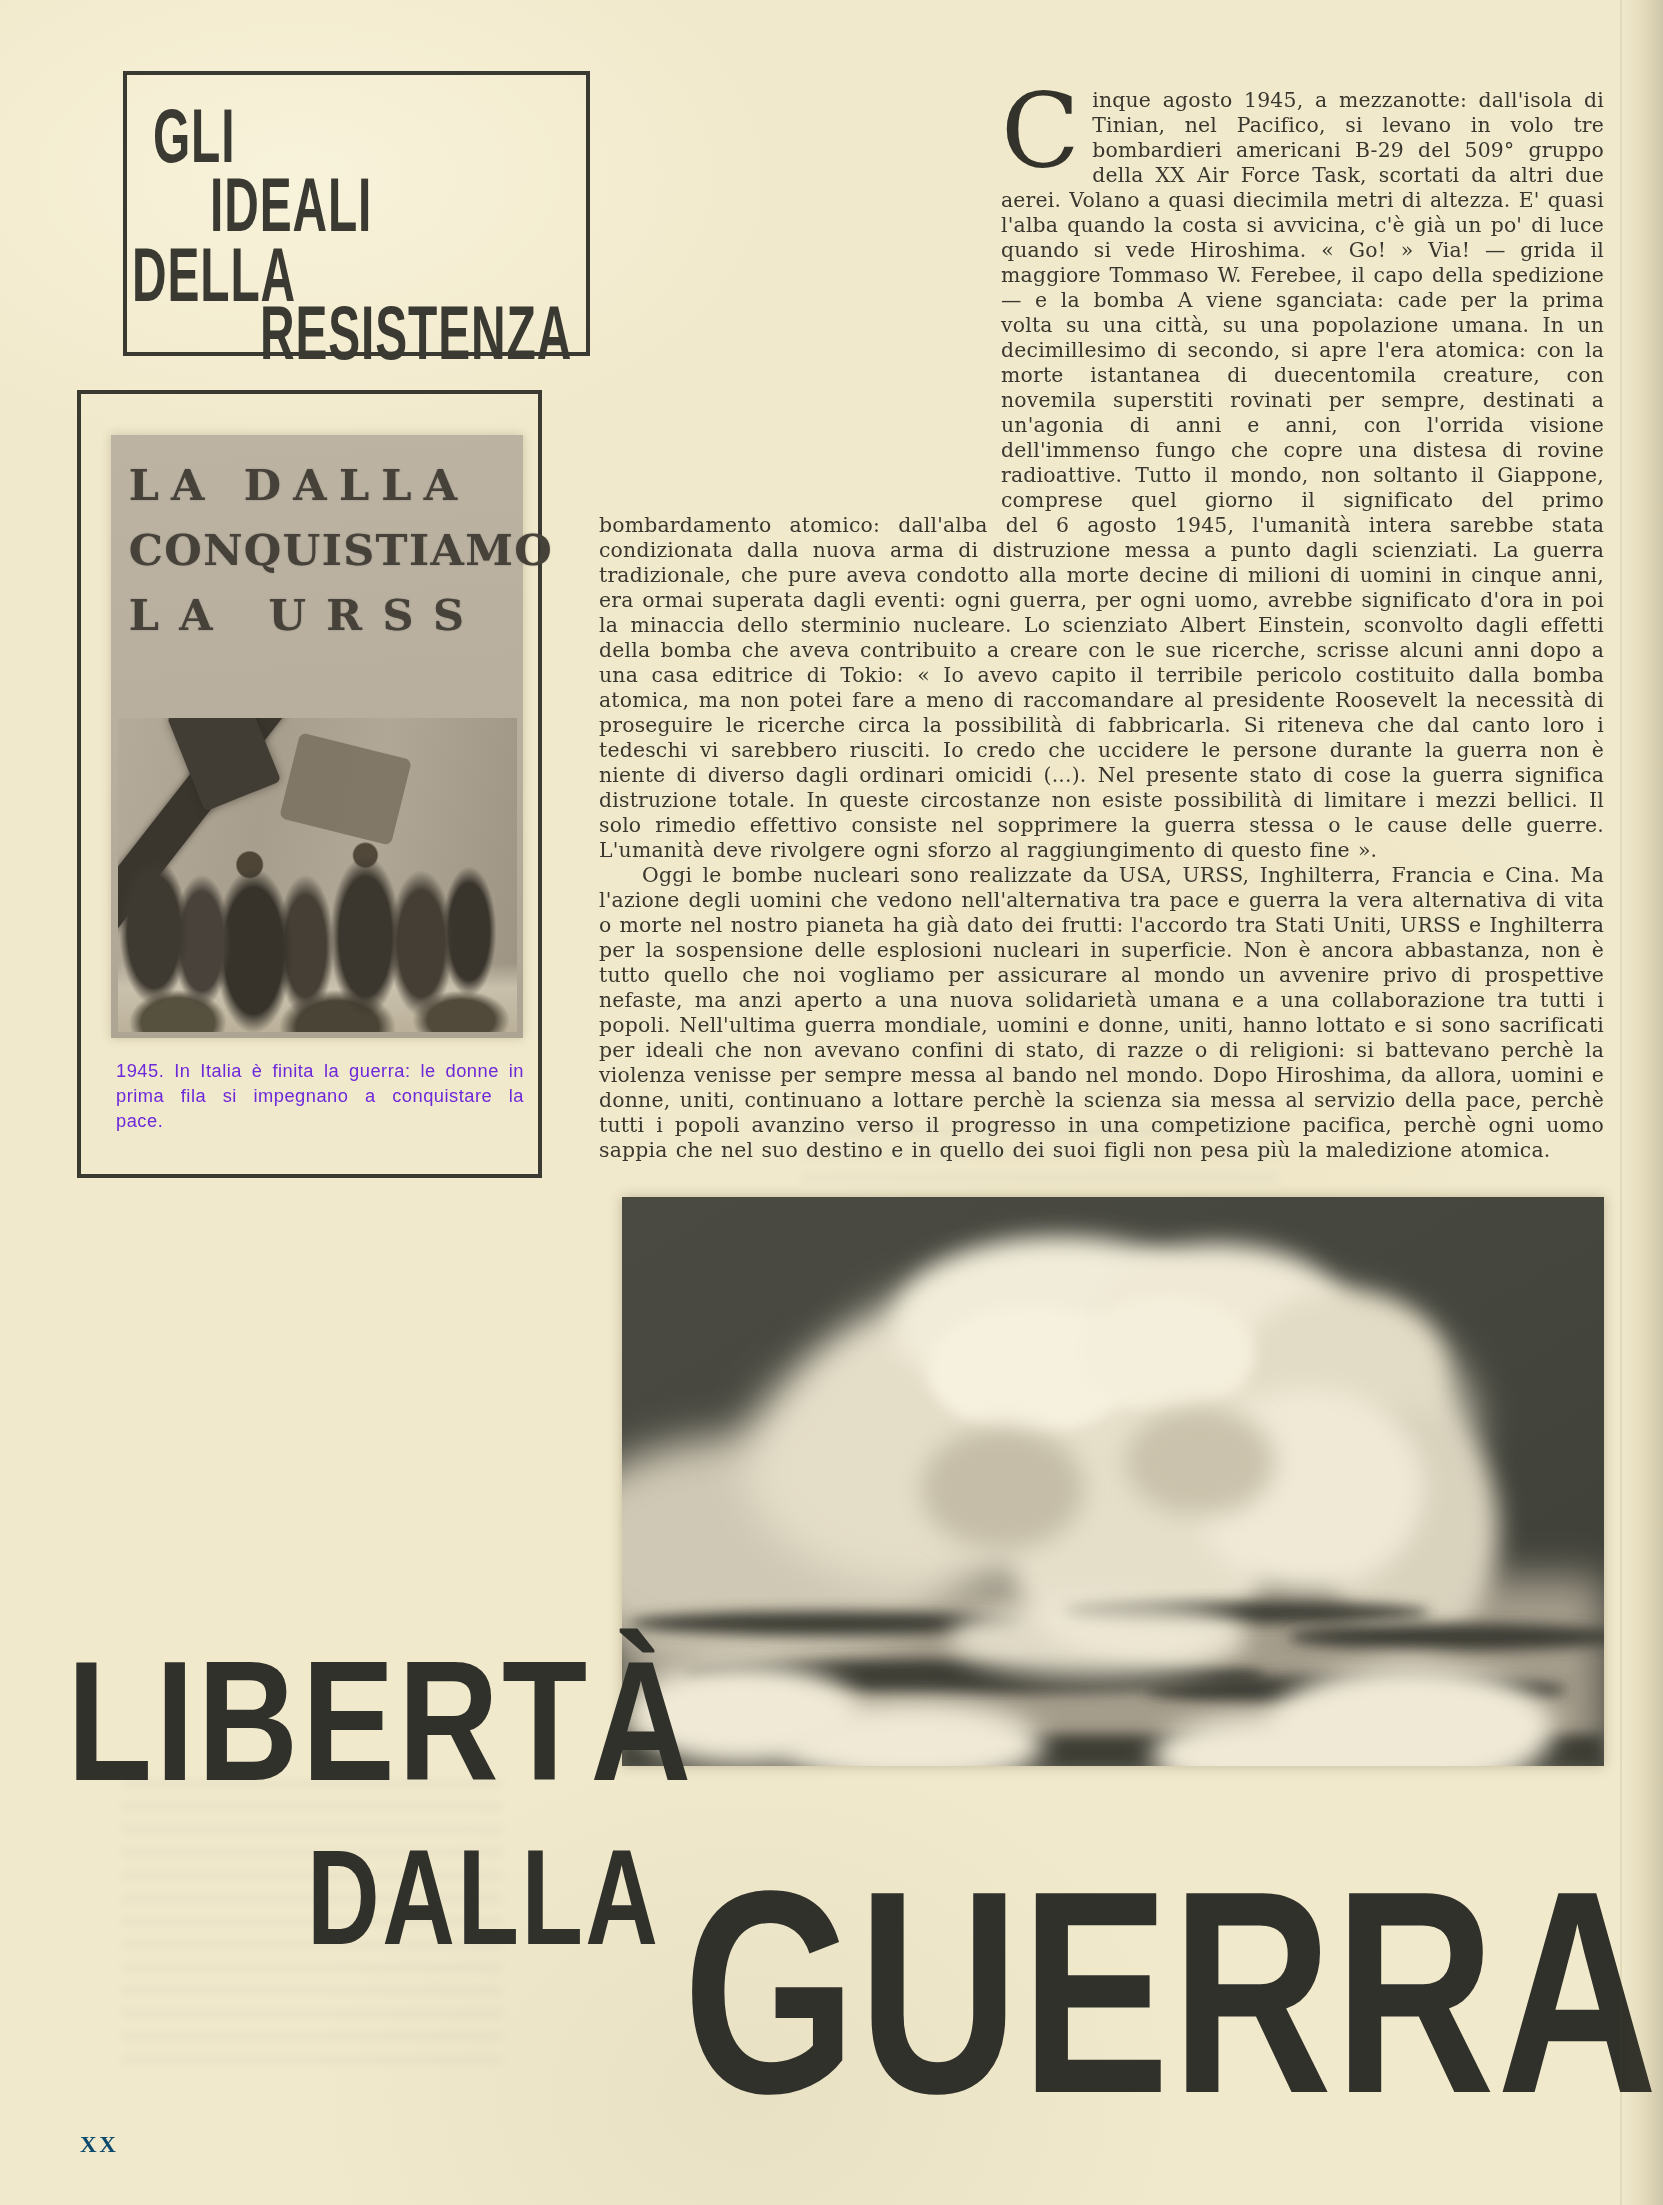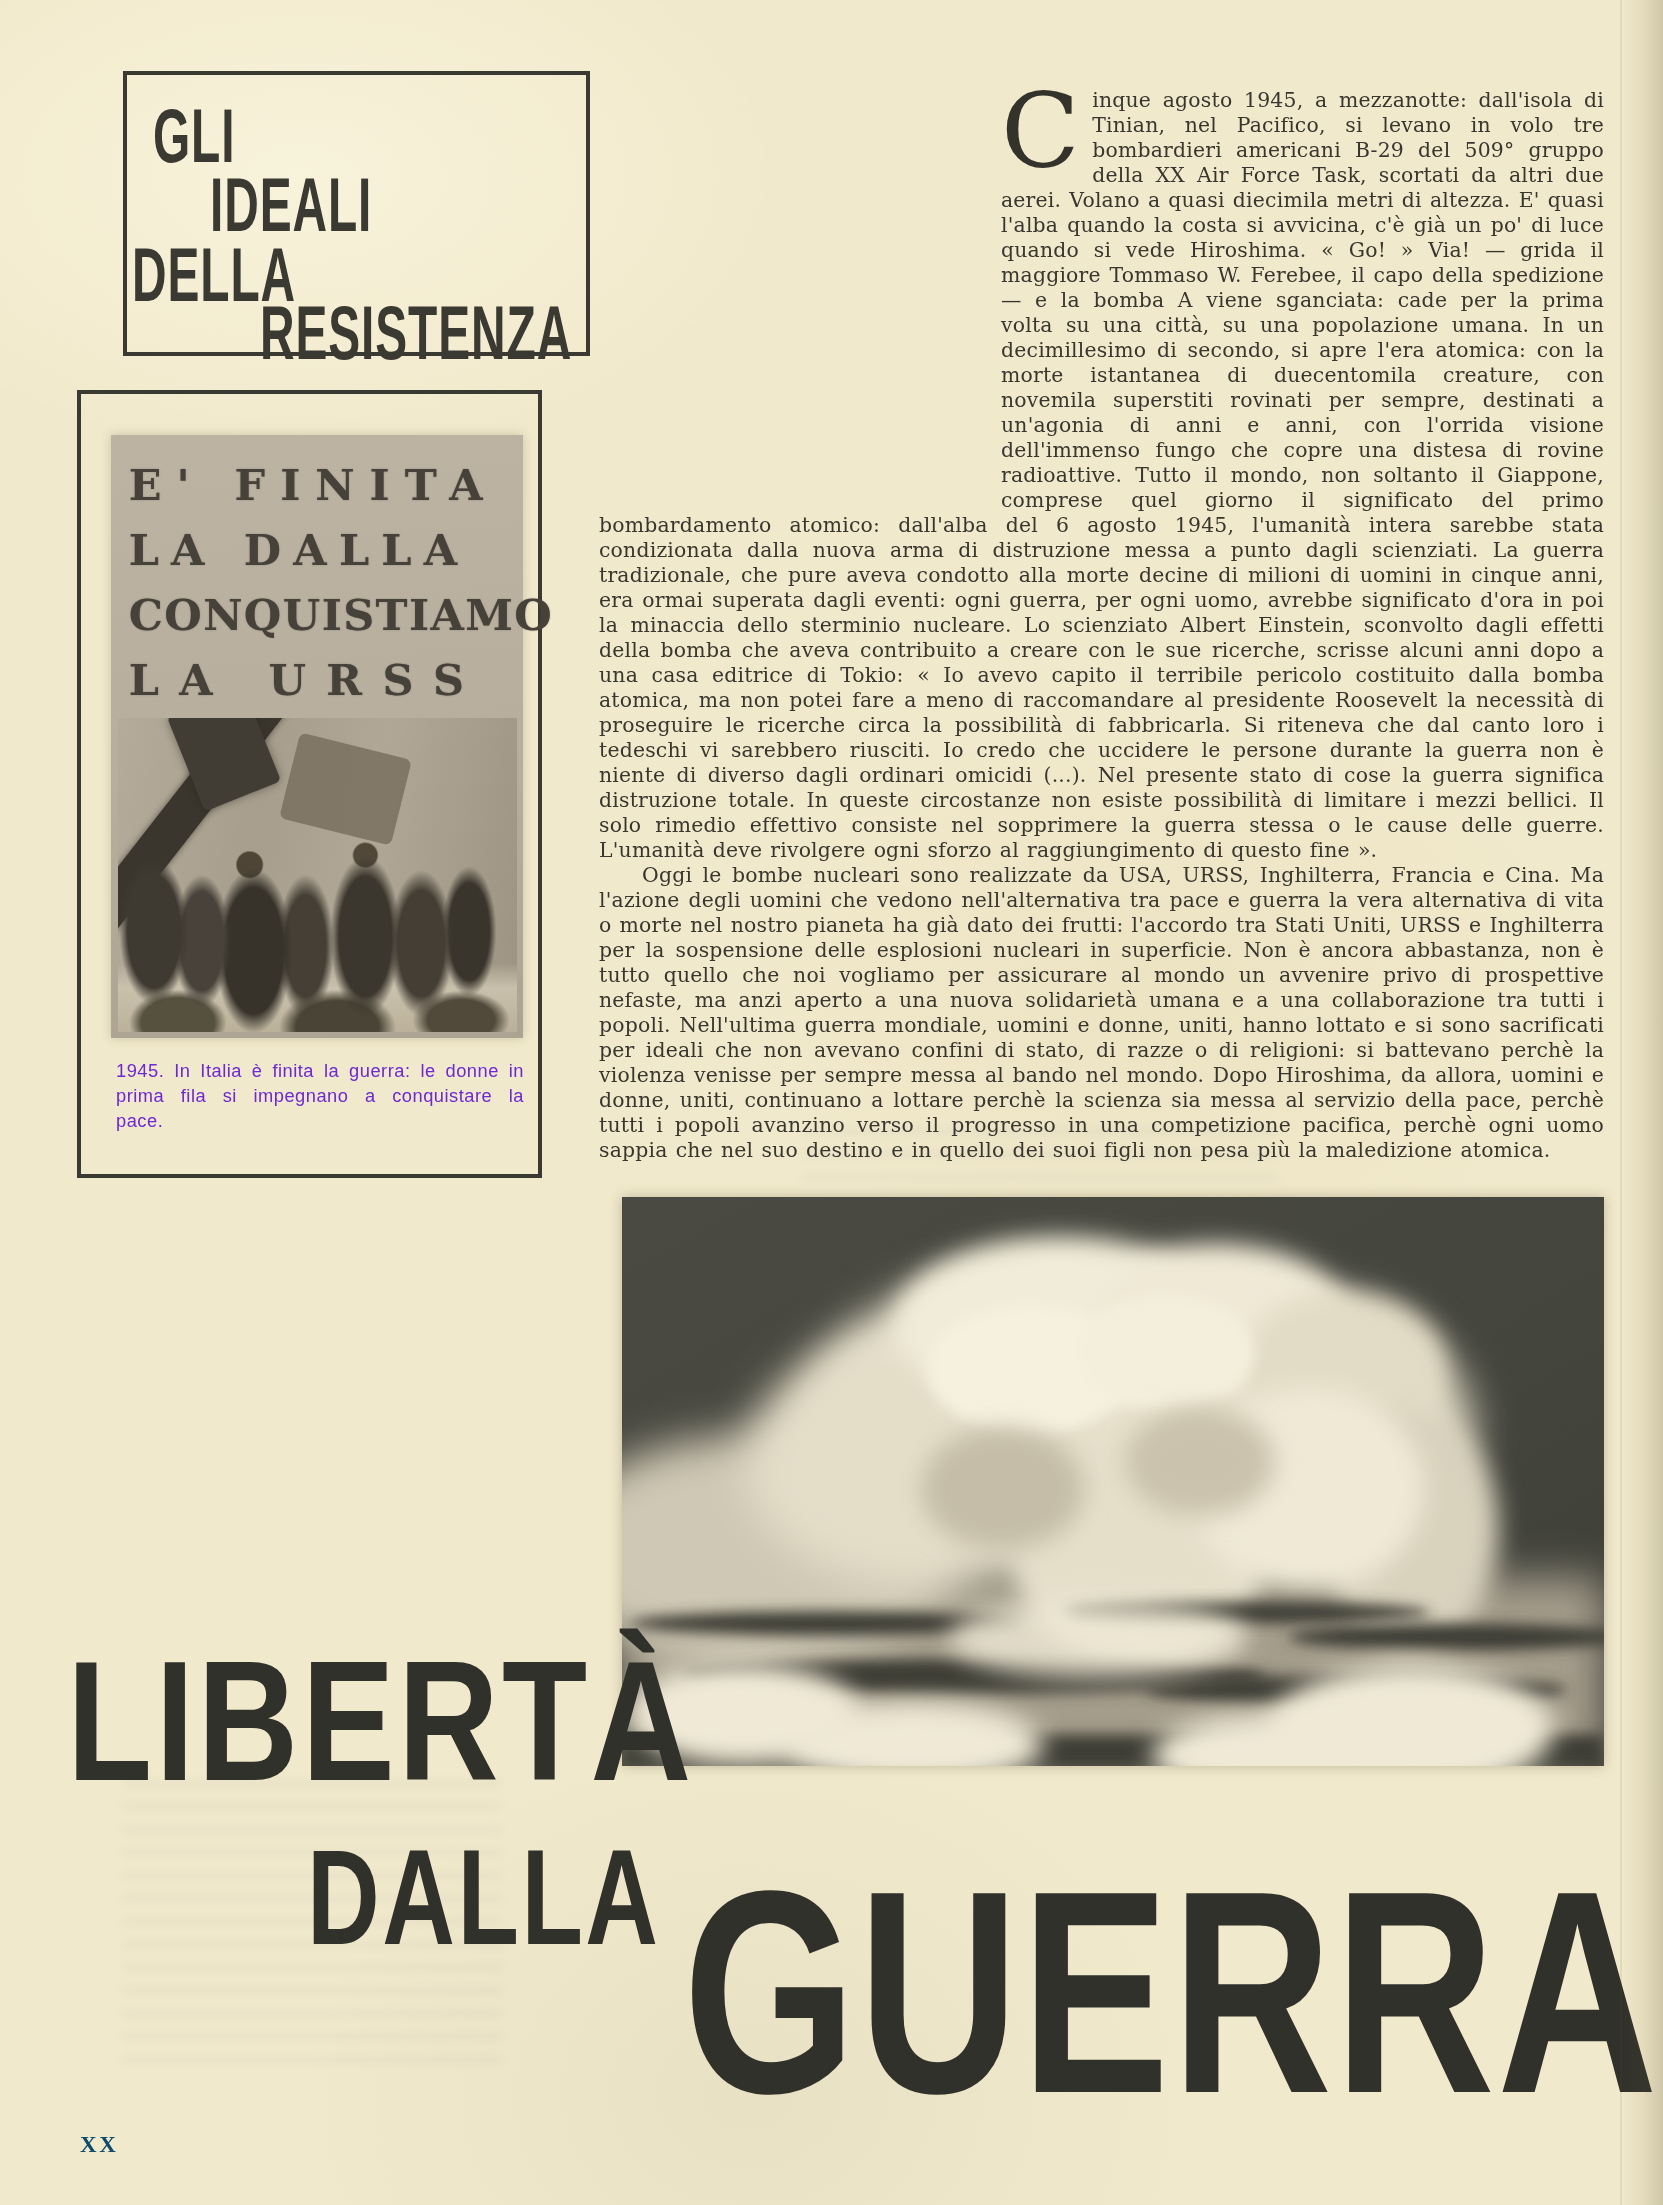--- a/index.html
+++ b/index.html
@@ -103,21 +103,20 @@
 <div class="masthead">
   <div class="m-line m1">GLI</div>
   <div class="m-line m2">IDEALI</div>
   <div class="m-line m3">DELLA</div>
   <div class="m-line m4">RESISTENZA</div>
 </div>
 
 <div class="poster-frame">
   <div class="poster">
     <div class="poster-headlines">
-      <div class="p-line pl1">E' FINITA</div>
       <div class="p-line pl2">LA DALLA</div>
       <div class="p-line pl3">CONQUISTIAMO</div>
       <div class="p-line pl4">LA URSS</div>
     </div>
     <div class="poster-photo">
       <div class="flag-c"></div>
       <div class="flag-a"></div>
       <div class="flag-b"></div>
       <div class="crowd"></div>
     </div>

